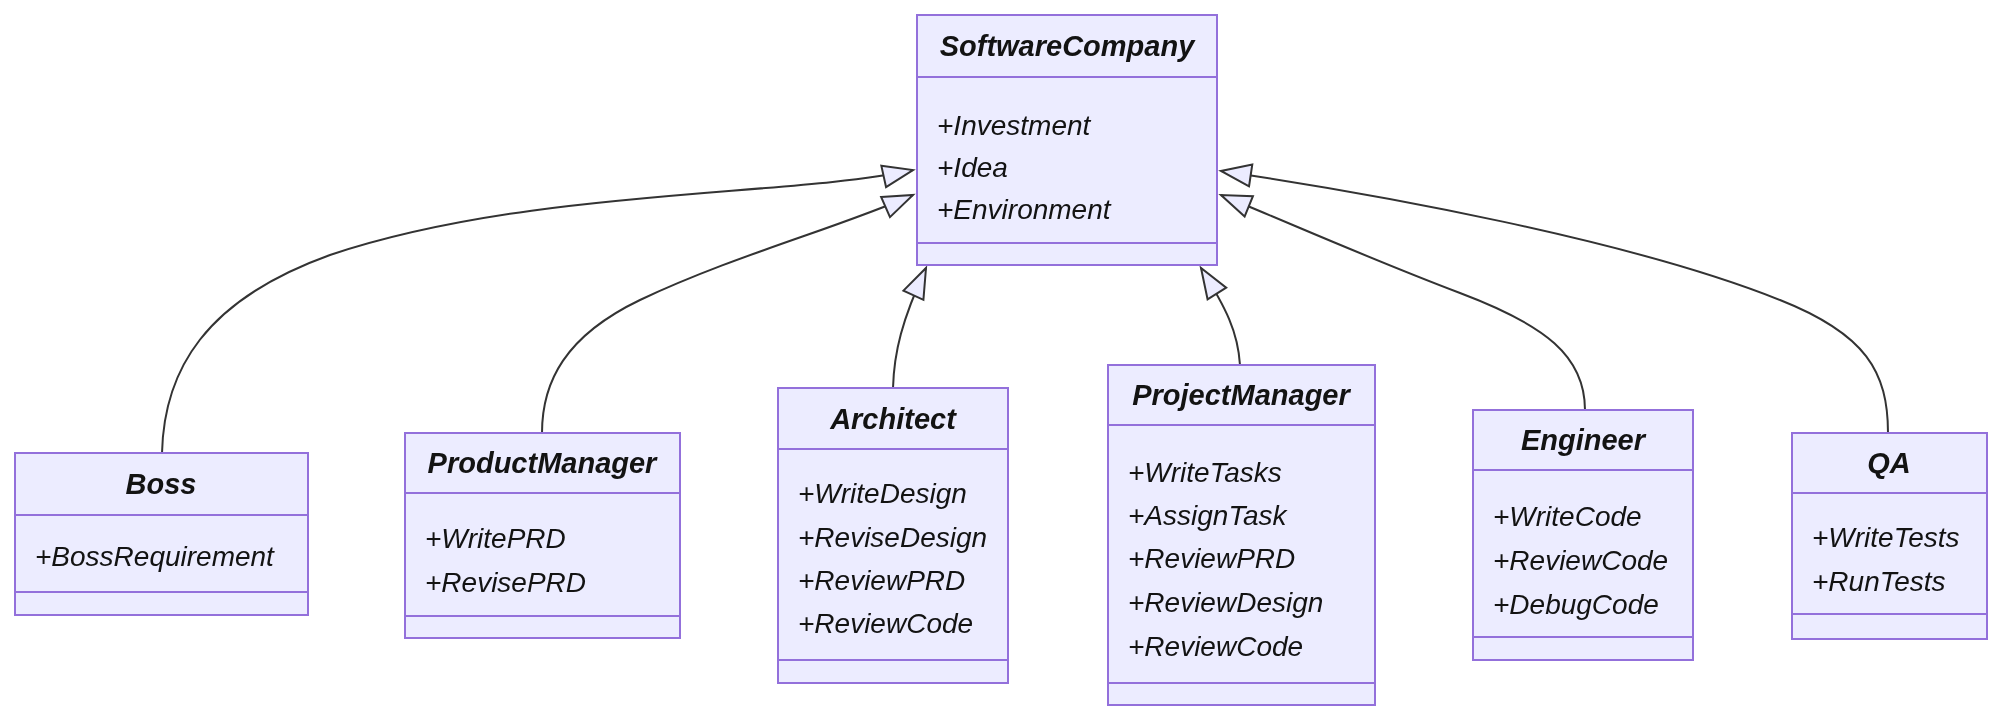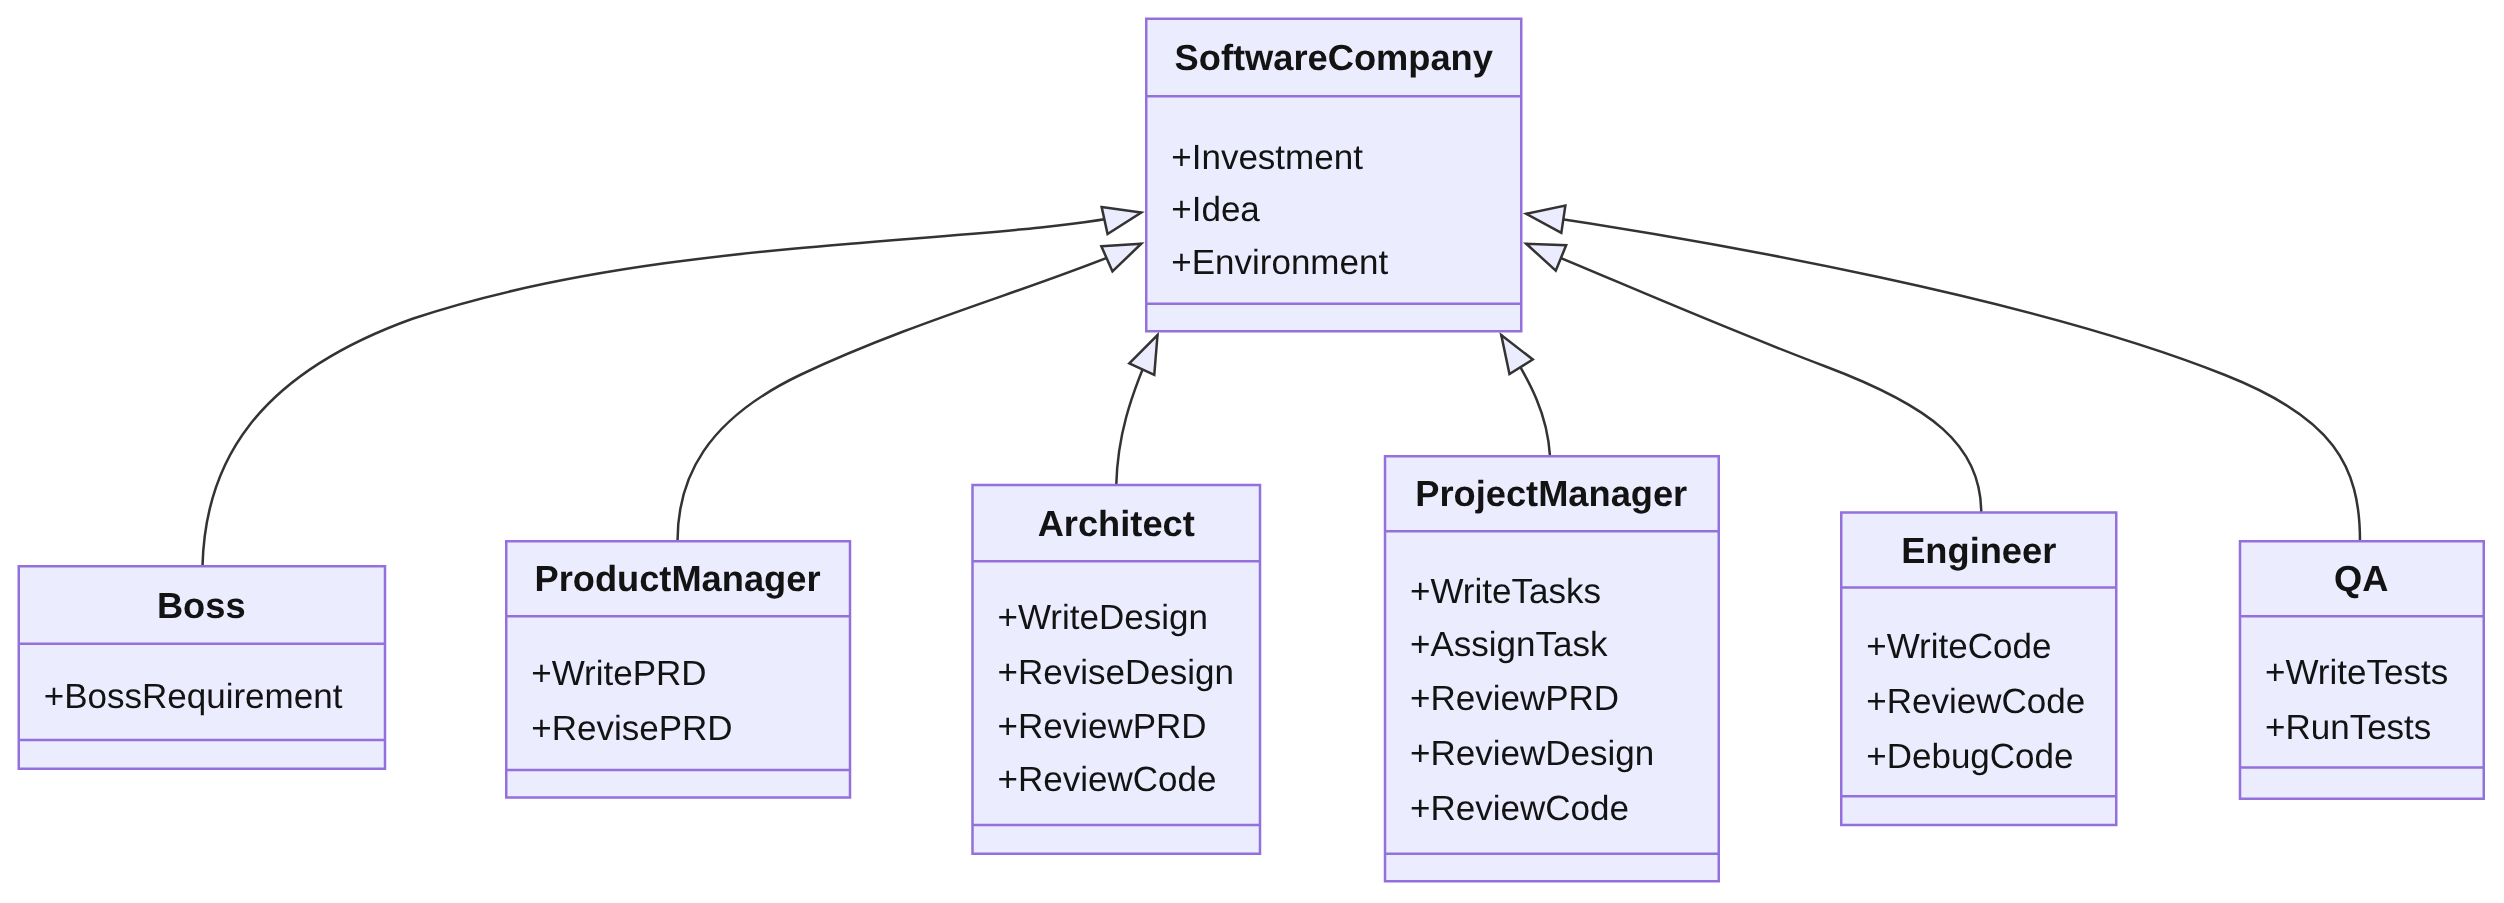--- a/index.html
+++ b/index.html
@@ -8,20 +8,21 @@
     background: #ffffff;
     width: 2003px;
     height: 722px;
     overflow: hidden;
     font-family: "Liberation Sans", sans-serif;
   }
   #diagram-wrap {
     position: relative;
     width: 2003px;
     height: 722px;
+    font-style: italic;
   }
   svg text {
     font-family: "Liberation Sans", "DejaVu Sans", sans-serif;
     fill: #131313;
   }
   .cls-title {
     font-size: 29px;
     font-weight: bold;
     text-anchor: middle;
   }

